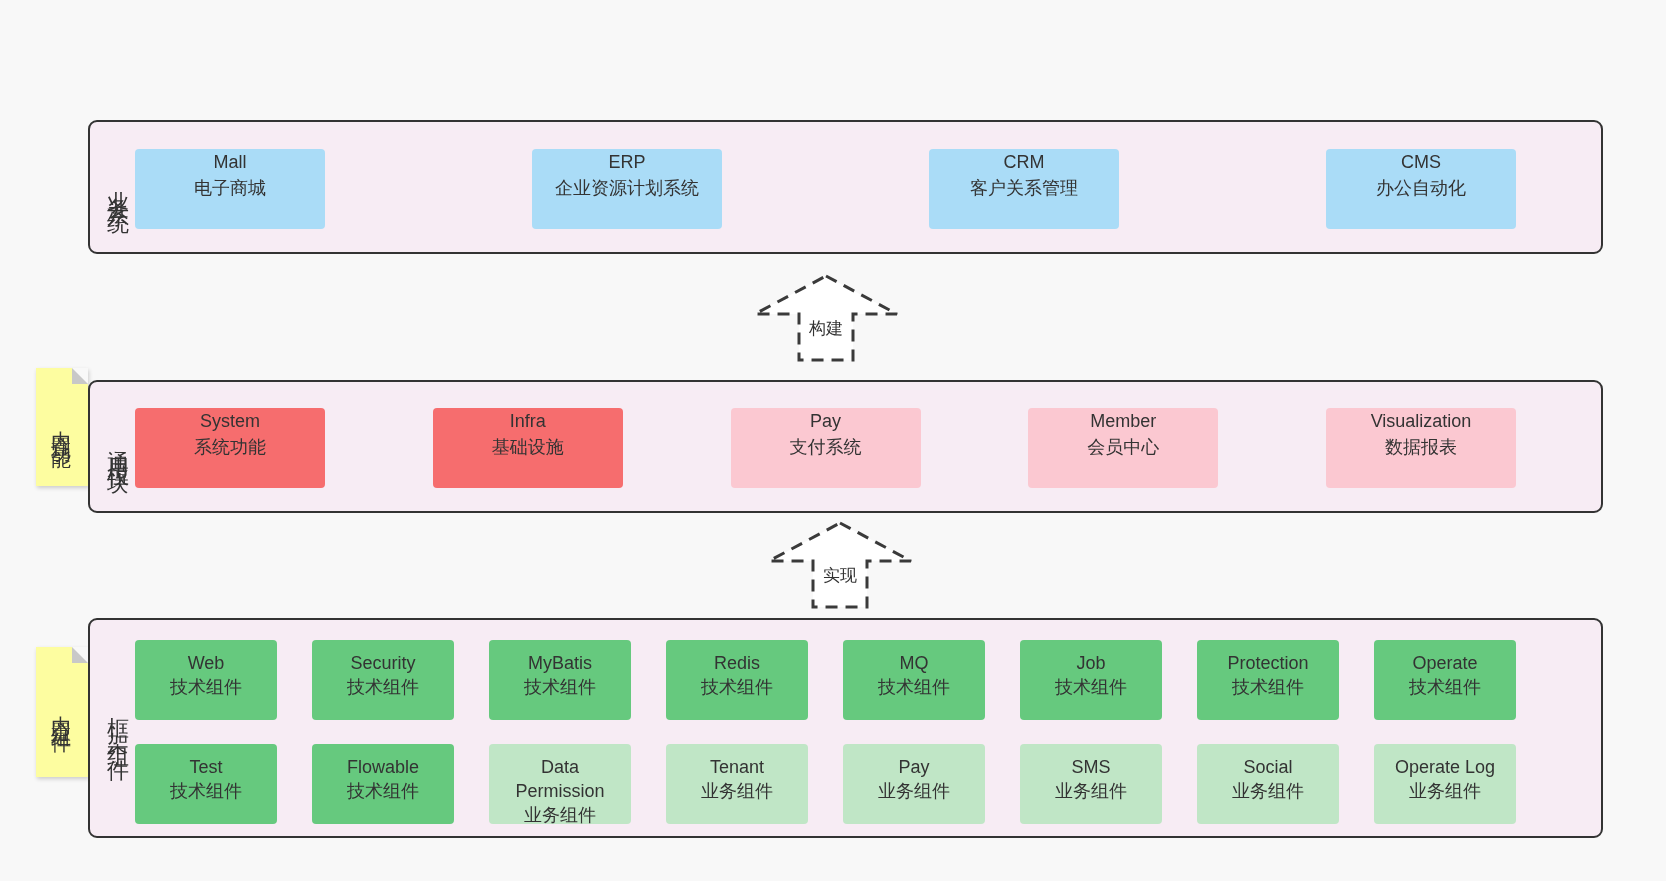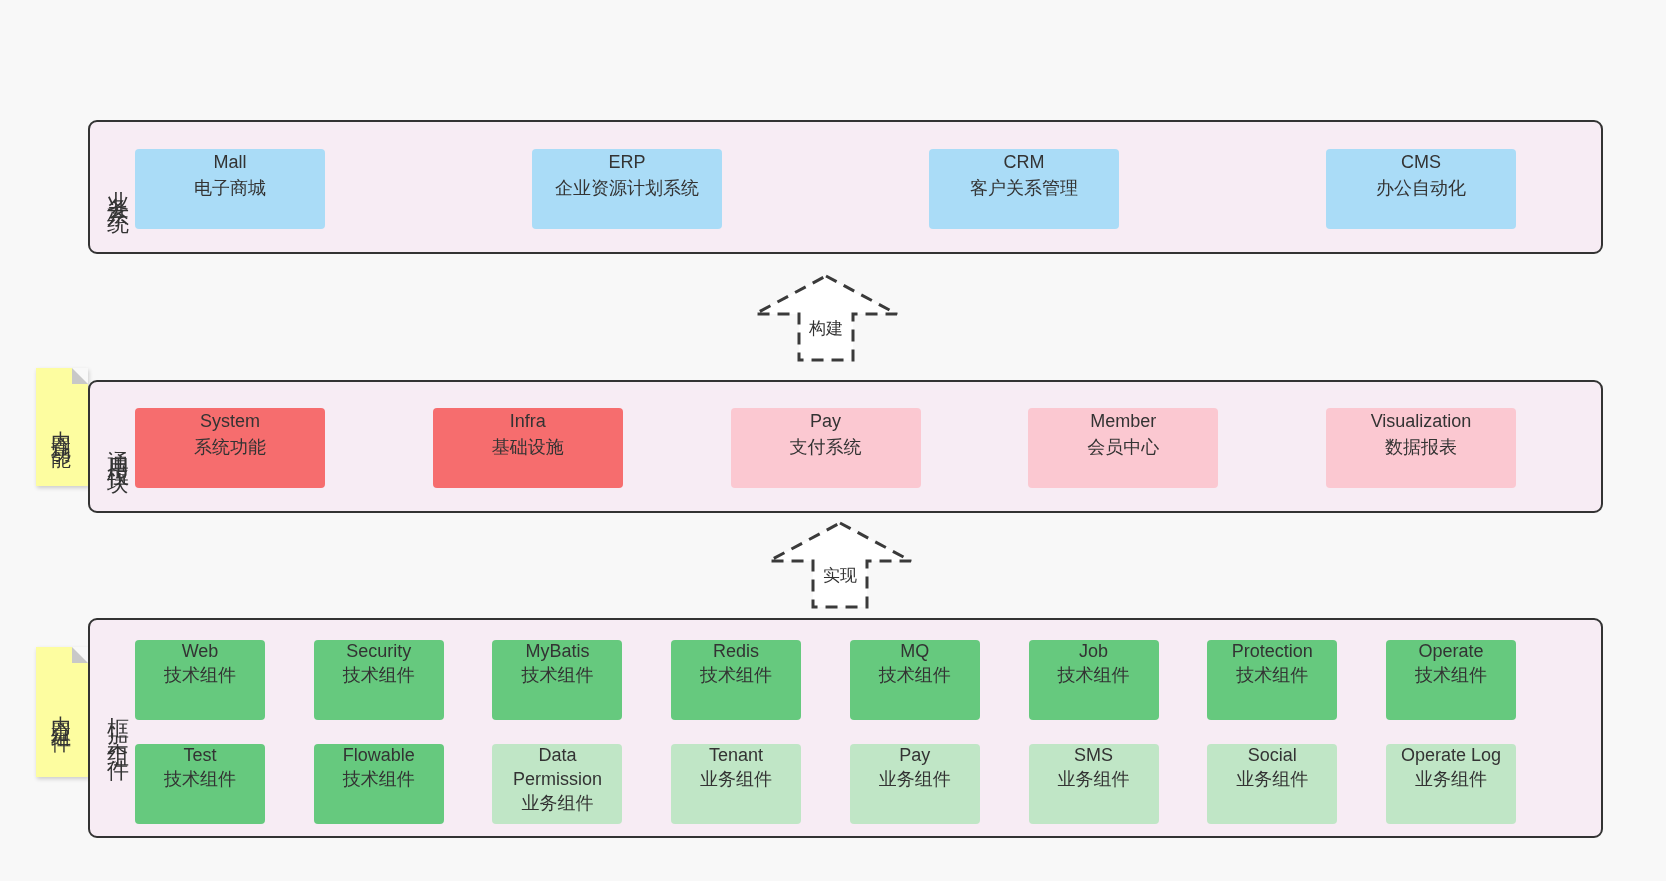--- a/index.html
+++ b/index.html
@@ -28,21 +28,21 @@
   .boxrow{position:absolute;left:45px;right:85px;display:flex;justify-content:space-between}
   .panel-business .boxrow{top:27px}
   .panel-modules .boxrow{top:26px}
   .row1{top:20px}
   .row2{top:124px}
 
   .box{display:flex;flex-direction:column;align-items:center;
        border-radius:4px;height:80px;text-align:center;line-height:1.45;font-size:18px;
        color:var(--text)}
   .box-wide{width:190px}
-  .box-narrow{width:130px;line-height:1.32;padding:0 6px}
+  .box-narrow{width:142px;line-height:1.32;padding:12px 6px}
   .blue{background:var(--blue)}
   .red{background:var(--red)}
   .pink{background:var(--pink)}
   .green{background:var(--green)}
   .green-light{background:var(--green_light)}
 
   .sticky{position:absolute;left:36px;width:52px;background:var(--sticky);
           box-shadow:1px 2px 4px rgba(0,0,0,.18);
           display:flex;align-items:center;justify-content:center}
   .sticky-modules{top:368px;height:118px}

